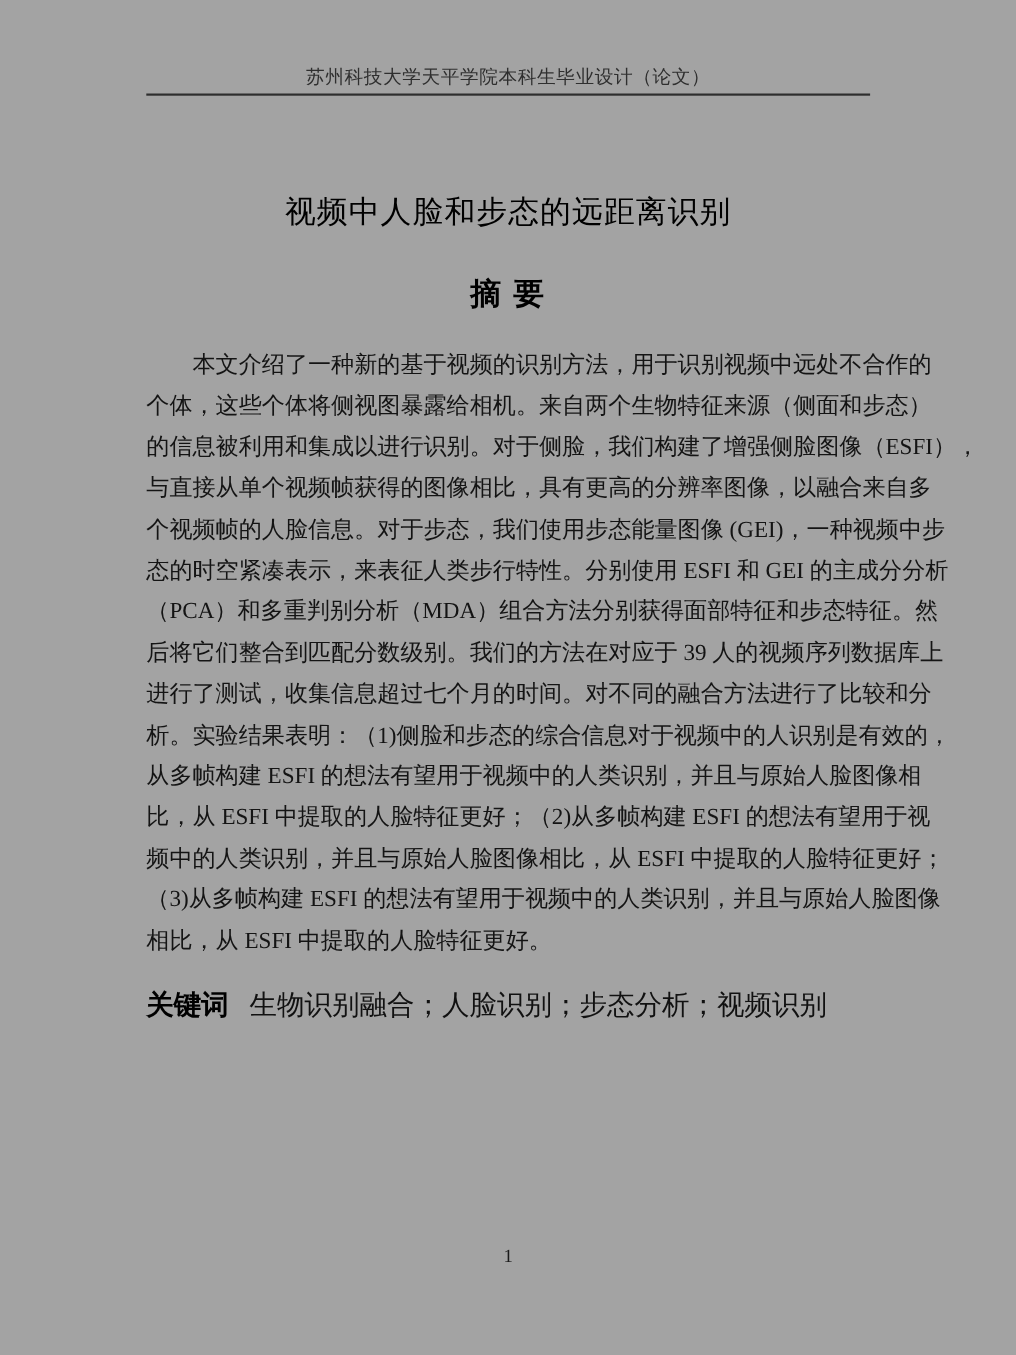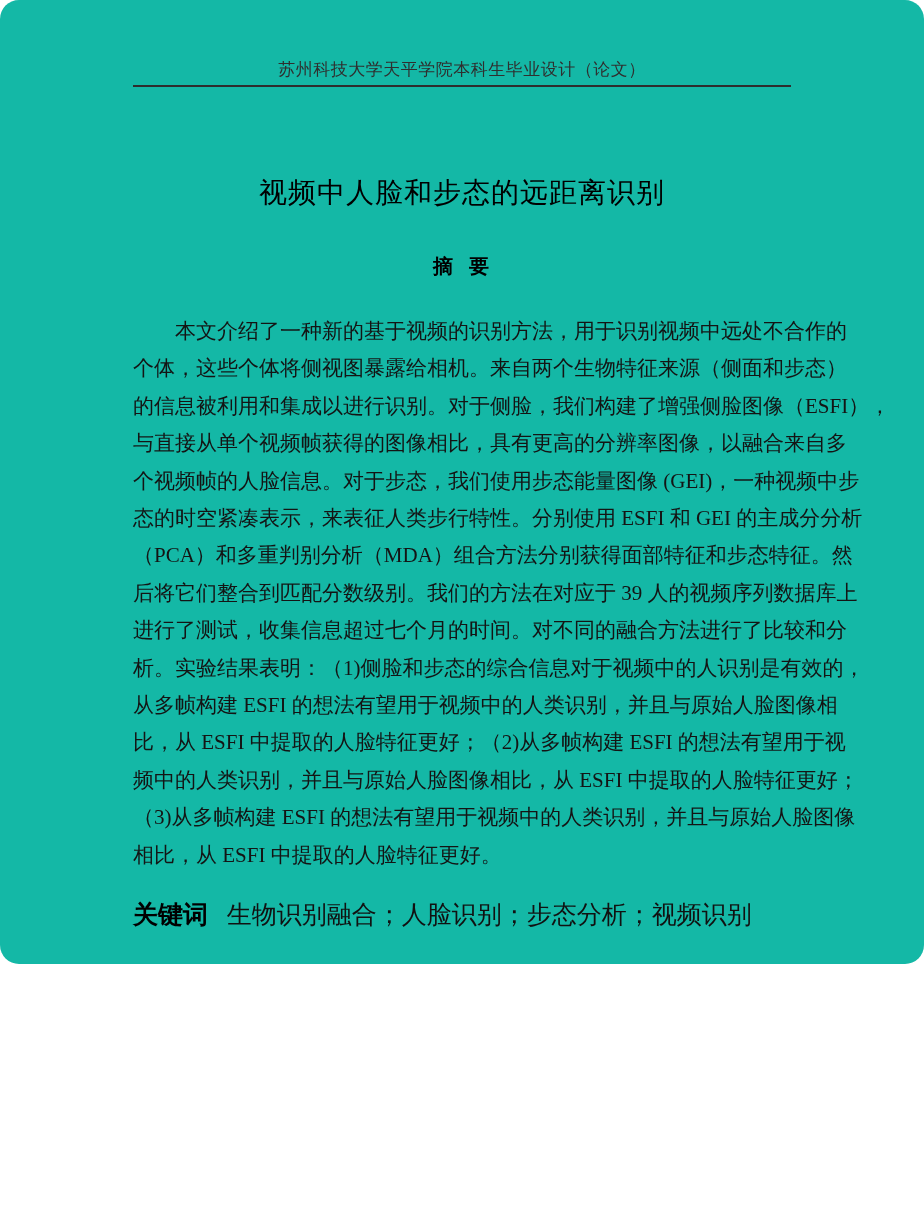--- a/index.html
+++ b/index.html
@@ -3,27 +3,26 @@
 <meta charset="utf-8">
 <style>
   html, body {
     margin: 0;
     padding: 0;
     background: #ffffff;
   }
   .page {
     position: relative;
     width: 924px;
-    height: 964px;
+    height: 1232px;
     margin: 0 auto;
-    background: #14b8a6;
+    background: #a3a3a3;
     color: #111111;
     font-family: "Liberation Serif", "DejaVu Serif", serif;
     overflow: hidden;
-    border-radius: 19px;
   }
   .running-header {
     position: absolute;
     left: 133px;
     right: 133px;
     top: 59px;
     text-align: center;
     font-size: 17px;
     letter-spacing: 0.5px;
     line-height: 22px;
@@ -43,23 +42,23 @@
     letter-spacing: 1px;
     line-height: 34px;
     color: #000000;
   }
   .abstract-heading {
     position: absolute;
     left: 0;
     right: 0;
     top: 248px;
     text-align: center;
-    font-family: Liberation Mono, monospace;
+    font-family: Liberation Serif, serif;
     font-weight: bold;
-    font-size: 20px;
+    font-size: 28px;
     letter-spacing: 2px;
     line-height: 40px;
     color: #000000;
   }
   .abstract-body {
     position: absolute;
     left: 133px;
     right: 133px;
     top: 297px;
     font-size: 21px;

